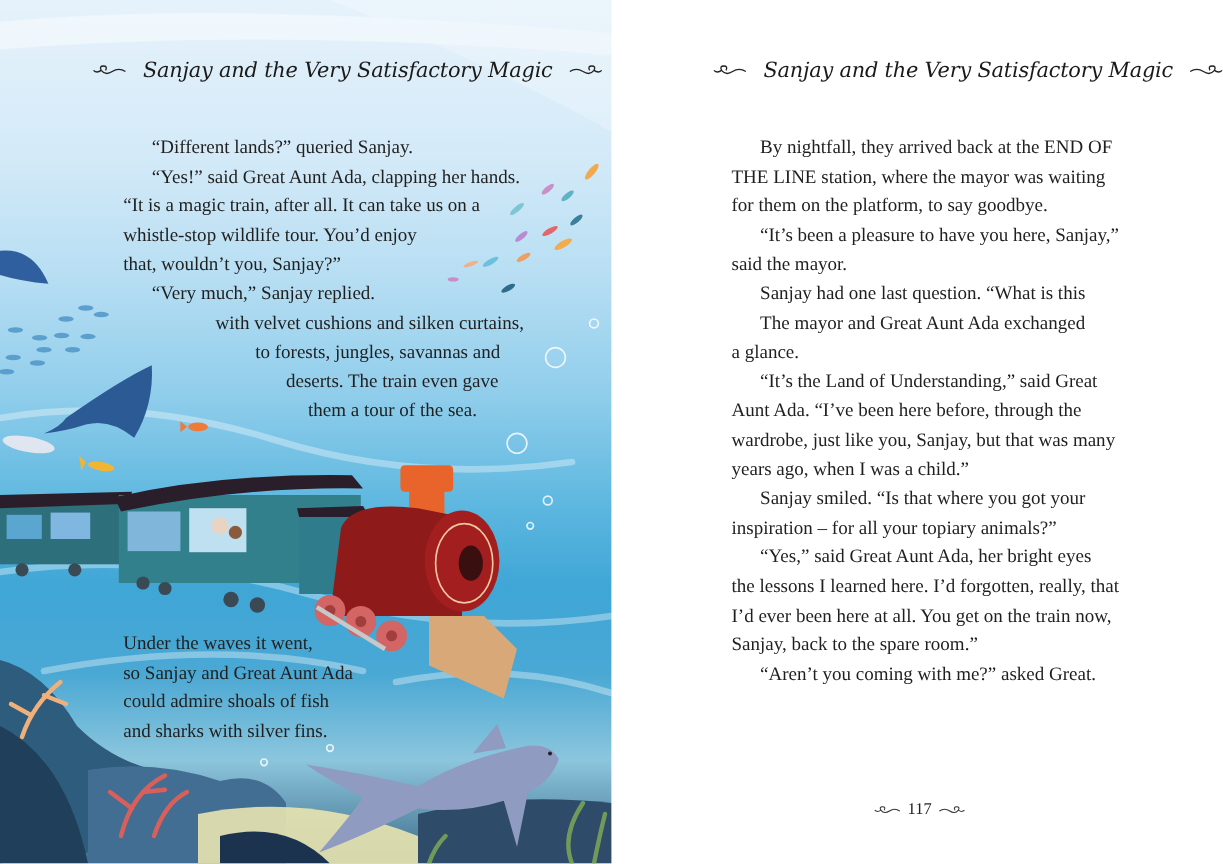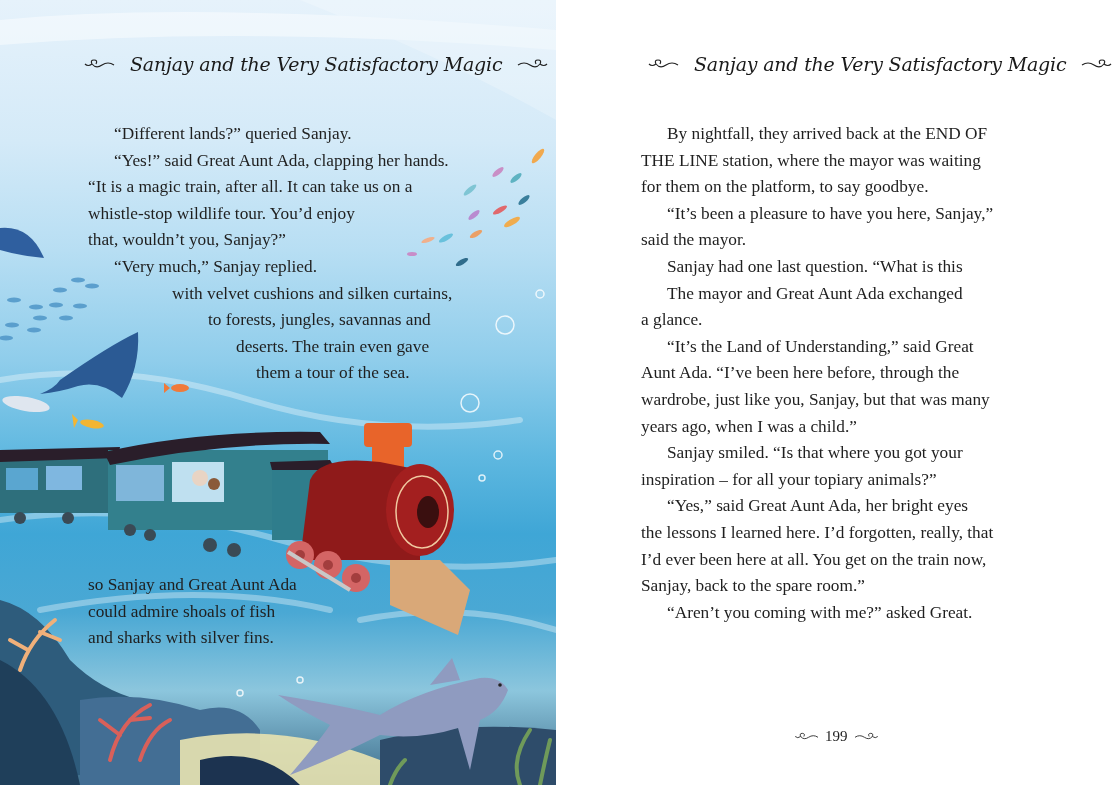--- a/index.html
+++ b/index.html
@@ -23,21 +23,21 @@
       position: absolute; top: 50px; height: 28px; display: flex; align-items: center; gap: 14px;
       font-family: "DejaVu Serif", serif; font-size: 19px; color: #1a1a1a; letter-spacing: -0.2px;
       font-style: italic; font-weight: normal; white-space: nowrap;
     }
     .running-head.left { left: 84px; }
     .running-head.right { left: 92px; }
     .flourish { display: inline-block; width: 32px; height: 14px; }
 
     
     .text-block { position: absolute; font-size: 17.3px; line-height: 26.6px; color: #1f1f1f; }
-    .line { white-space: nowrap; display: block; }
+    .line { white-space: nowrap; display: block; margin-left: 24px; }
     .indent { padding-left: 26px; }
 
     .left-upper { left: 88px; top: 121px; width: 380px; }
     .left-lower { left: 88px; top: 572px; width: 260px; }
     .right-body { left: 85px; top: 121px; width: 400px; }
 
     .folio {
       position: absolute; left: 238px; top: 728px; display: flex; align-items: center; gap: 5px;
       font-size: 15px; color: #222;
     }
@@ -209,20 +209,21 @@
       <span class="line" style="padding-left:0">whistle-stop wildlife tour. You’d enjoy</span>
       <span class="line" style="padding-left:0">that, wouldn’t you, Sanjay?”</span>
       <span class="line" style="padding-left:26px">“Very much,” Sanjay replied.</span>
       <span class="line" style="padding-left:84px">with velvet cushions and silken curtains,</span>
       <span class="line" style="padding-left:120px">to forests, jungles, savannas and</span>
       <span class="line" style="padding-left:148px">deserts. The train even gave</span>
       <span class="line" style="padding-left:168px">them a tour of the sea.</span>
     </div>
 
     <div class="text-block left-lower">
+      <span class="line">Under the waves it went,</span>
       <span class="line">so Sanjay and Great Aunt Ada</span>
       <span class="line">could admire shoals of fish</span>
       <span class="line">and sharks with silver fins.</span>
     </div>
   </section>
 
   <section class="page-right">
     <div class="running-head right">
       <svg class="flourish" viewBox="0 0 32 14">
         <path d="M30 8 Q24 4 18 8 Q12 12 8 7 Q6 3 10 3 Q14 3 12 7 M8 7 Q4 10 1 7" fill="none" stroke="#222" stroke-width="1.2"></path>
@@ -252,19 +253,19 @@
       <span class="line">the lessons I learned here. I’d forgotten, really, that</span>
       <span class="line">I’d ever been here at all. You get on the train now,</span>
       <span class="line">Sanjay, back to the spare room.”</span>
       <span class="line indent">“Aren’t you coming with me?” asked Great.</span>
     </div>
 
     <div class="folio">
       <svg class="flourish" viewBox="0 0 32 14">
         <path d="M30 8 Q24 4 18 8 Q12 12 8 7 Q6 3 10 3 Q14 3 12 7 M8 7 Q4 10 1 7" fill="none" stroke="#333" stroke-width="1.2"></path>
       </svg>
-      <span>199</span>
+      <span>117</span>
       <svg class="flourish" viewBox="0 0 32 14">
         <path d="M2 8 Q8 4 14 8 Q20 12 24 7 Q26 3 22 3 Q18 3 20 7 M24 7 Q28 10 31 7" fill="none" stroke="#333" stroke-width="1.2"></path>
       </svg>
     </div>
   </section>
 </div>
 
 </body></html>

